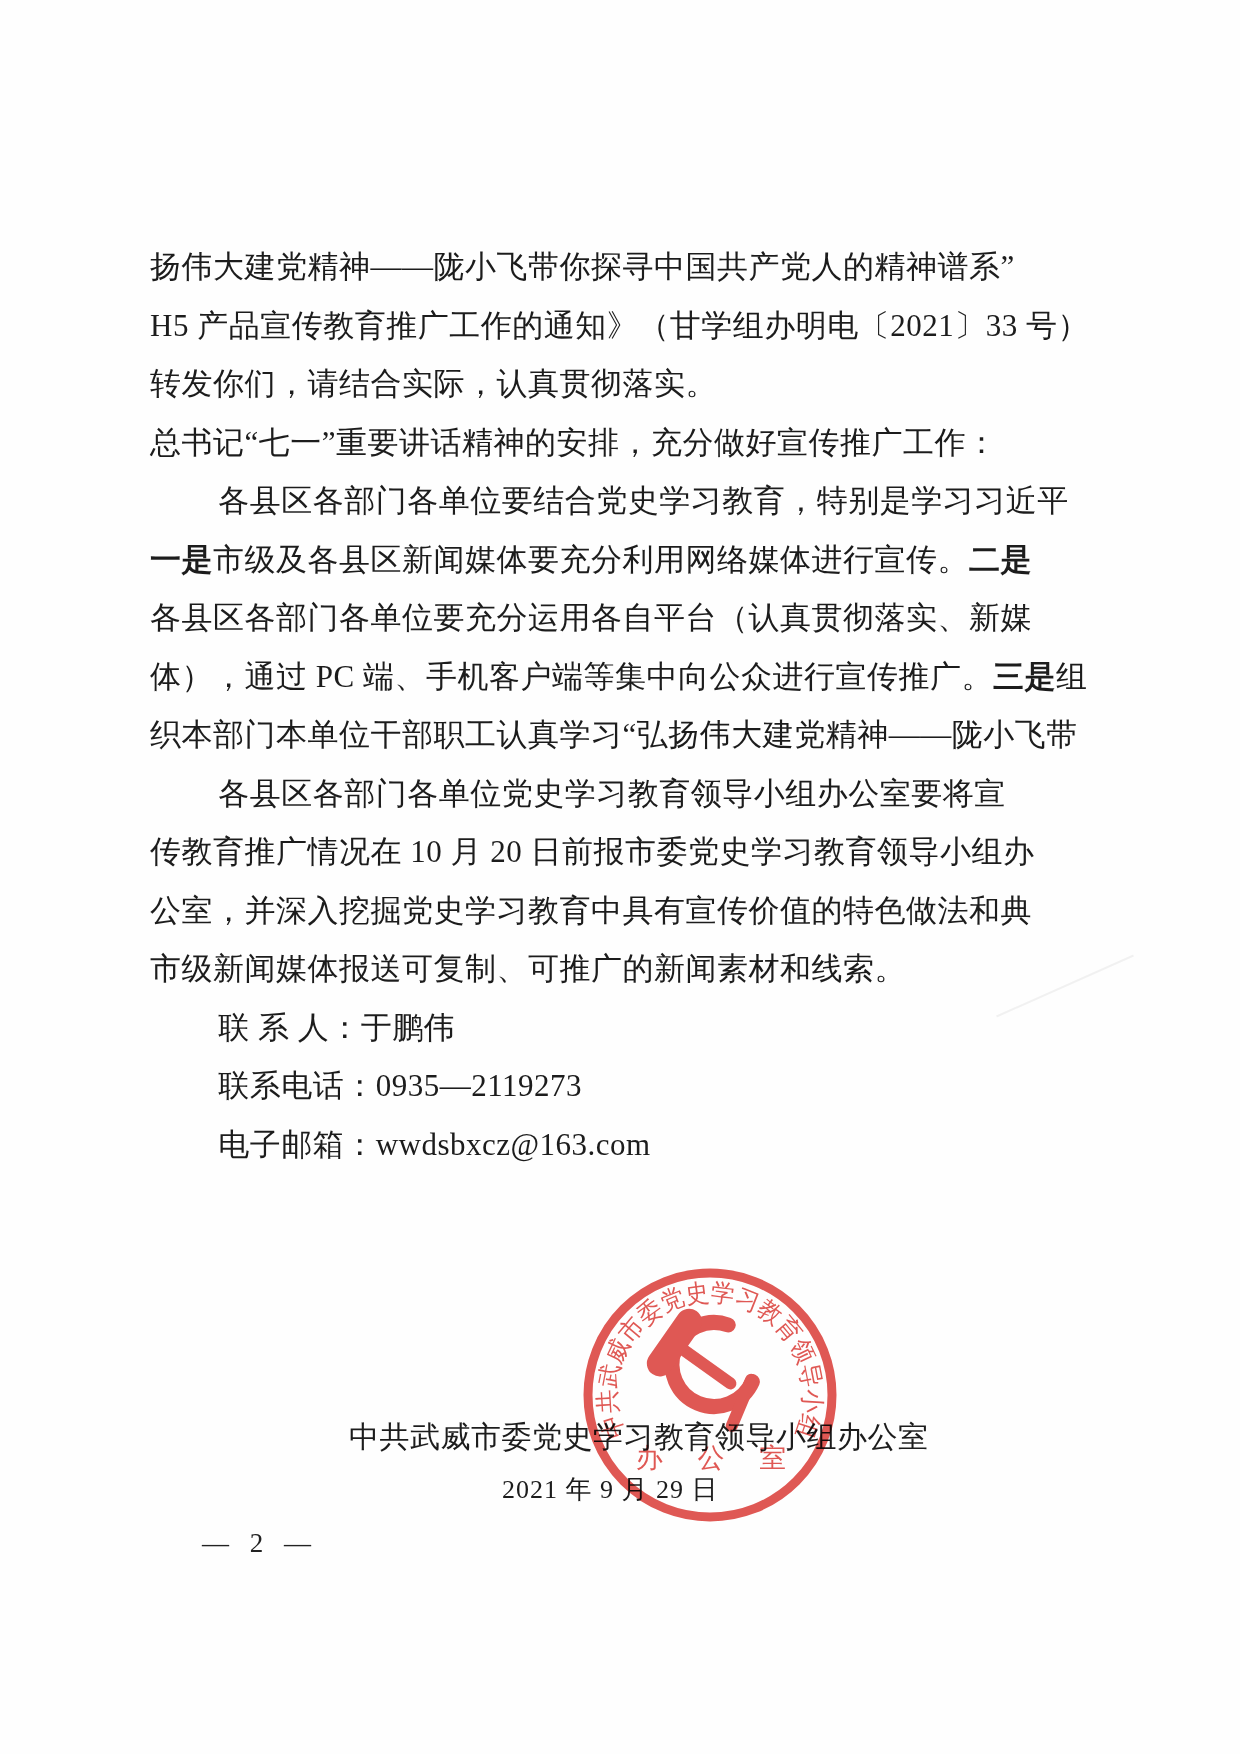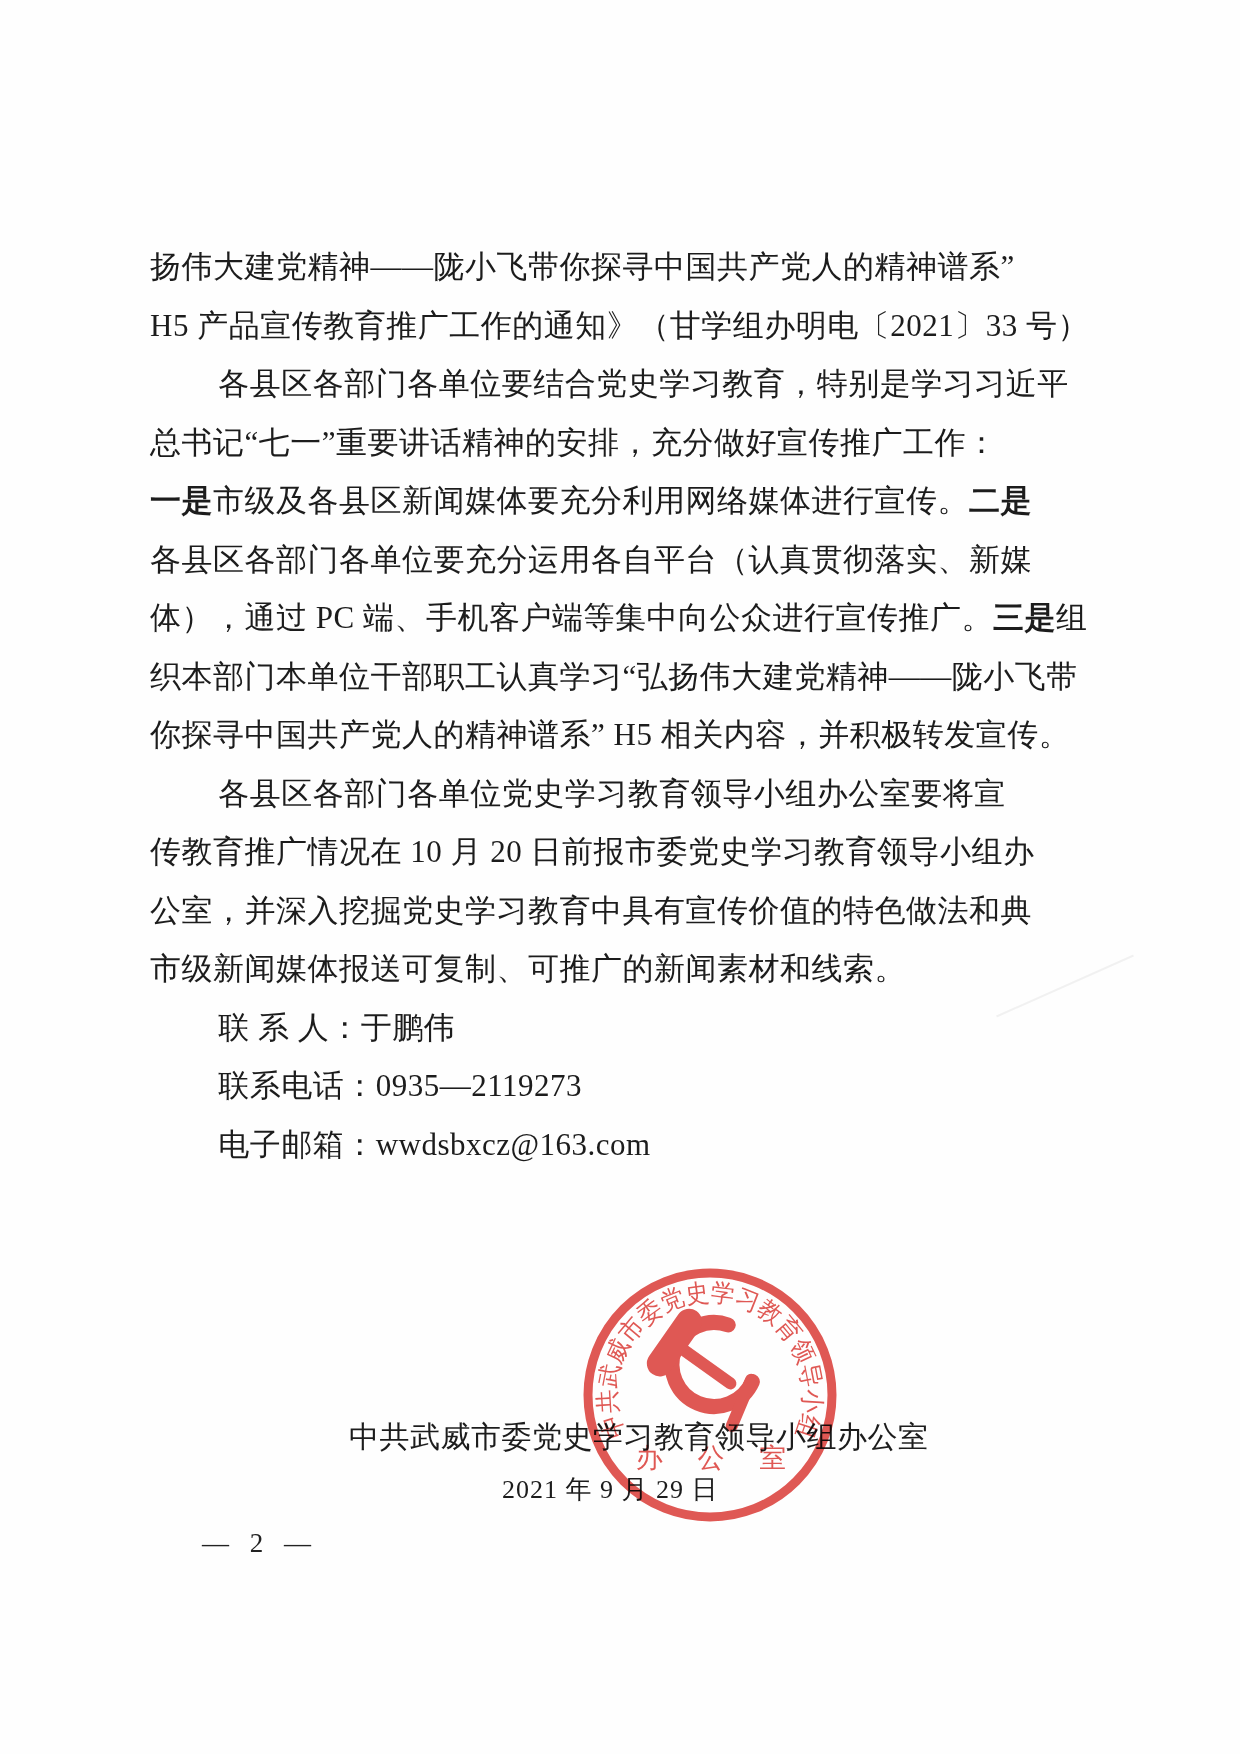--- a/index.html
+++ b/index.html
@@ -47,27 +47,27 @@
   }
 </style>
 </head>
 <body>
 
 <div class="page">
 
   <div class="textblock">
     <div class="line">扬伟大建党精神——陇小飞带你探寻中国共产党人的精神谱系”</div>
     <div class="line">H5 产品宣传教育推广工作的通知》（甘学组办明电〔2021〕33 号）</div>
+    <div class="line">转发你们，请结合实际，认真贯彻落实。</div>
+    <div class="line">总书记“七一”重要讲话精神的安排，充分做好宣传推广工作：</div>
     <div class="line indent">各县区各部门各单位要结合党史学习教育，特别是学习习近平</div>
-    <div class="line">总书记“七一”重要讲话精神的安排，充分做好宣传推广工作：</div>
     <div class="line"><span class="bold">一是</span><span>市级及各县区新闻媒体要充分利用网络媒体进行宣传。</span><span class="bold">二是</span></div>
     <div class="line">各县区各部门各单位要充分运用各自平台（认真贯彻落实、新媒</div>
     <div class="line"><span>体），通过 PC 端、手机客户端等集中向公众进行宣传推广。</span><span class="bold">三是</span><span>组</span></div>
     <div class="line">织本部门本单位干部职工认真学习“弘扬伟大建党精神——陇小飞带</div>
-    <div class="line">你探寻中国共产党人的精神谱系” H5 相关内容，并积极转发宣传。</div>
     <div class="line indent">各县区各部门各单位党史学习教育领导小组办公室要将宣</div>
     <div class="line">传教育推广情况在 10 月 20 日前报市委党史学习教育领导小组办</div>
     <div class="line">公室，并深入挖掘党史学习教育中具有宣传价值的特色做法和典</div>
     <div class="line">市级新闻媒体报送可复制、可推广的新闻素材和线索。</div>
     <div class="line indent">联 系 人：于鹏伟</div>
     <div class="line indent">联系电话：0935—2119273</div>
     <div class="line indent">电子邮箱：wwdsbxcz@163.com</div>
   </div>
 
   <div class="signature">中共武威市委党史学习教育领导小组办公室</div>

